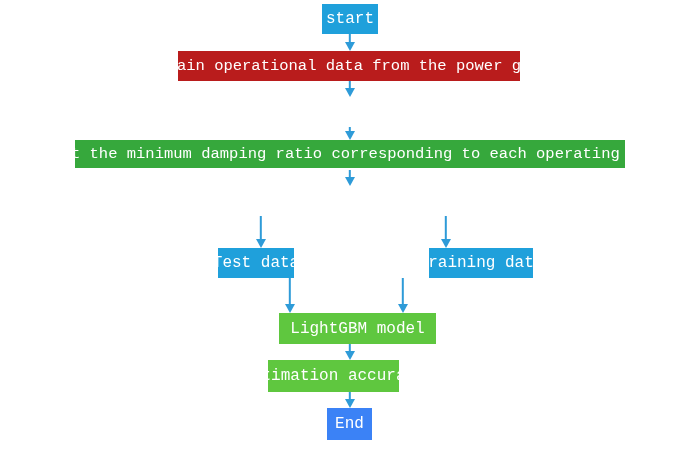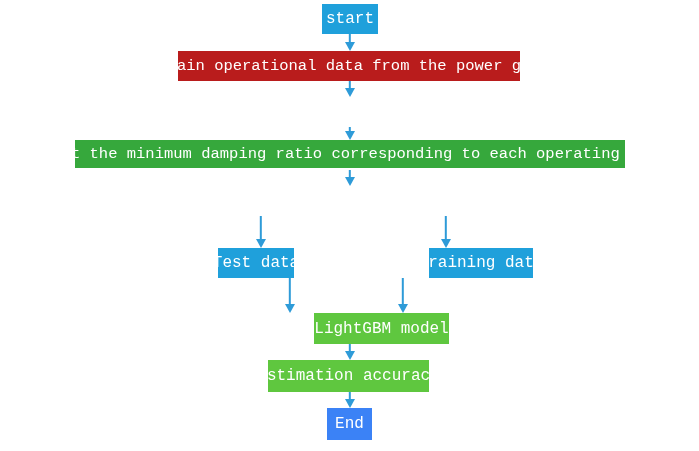--- a/index.html
+++ b/index.html
@@ -45,24 +45,24 @@
     </div>
     <div class="node" style="left: 75px; top: 140px; width: 550px; height: 28px; background: rgb(54, 168, 60); color: rgb(255, 255, 255);">
       <span>Select the minimum damping ratio corresponding to each operating state</span>
     </div>
     <div class="node small" style="left: 218px; top: 248px; width: 76px; height: 30px; background: rgb(31, 160, 219); color: rgb(255, 255, 255);">
       <span>Test data</span>
     </div>
     <div class="node small" style="left: 394px; top: 248px; width: 104px; height: 30px; background: rgb(31, 160, 219); color: rgb(255, 255, 255); margin-left: 35px;">
       <span>training data</span>
     </div>
-    <div class="node small" style="left: 279px; top: 313px; width: 135px; height: 31px; background: rgb(95, 199, 63); color: rgb(255, 255, 255); margin-left: 35px;">
+    <div class="node small" style="left: 279px; top: 313px; width: 157px; height: 31px; background: rgb(95, 199, 63); color: rgb(255, 255, 255);">
       <span>LightGBM model</span>
     </div>
-    <div class="node small" style="left: 268px; top: 360px; width: 161px; height: 32px; background: rgb(95, 199, 63); color: rgb(255, 255, 255);">
+    <div class="node small" style="left: 268px; top: 360px; width: 131px; height: 32px; background: rgb(95, 199, 63); color: rgb(255, 255, 255);">
       <span>Estimation accuracy</span>
     </div>
     <div class="node small" style="left: 327px; top: 408px; width: 45px; height: 32px; background: #3b82f6; color: rgb(255, 255, 255);">
       <span>End</span>
     </div>
     <div class="arrow" style="left: 344px; top: 34px; width: 12px; height: 17px;">
       <div class="shaft" style="height: 10px; background: rgb(46, 155, 216);"></div>
       <div class="head" style="border-top: 9px solid rgb(46, 155, 216);"></div>
     </div>
     <div class="arrow" style="left: 344px; top: 81px; width: 12px; height: 16px;">

